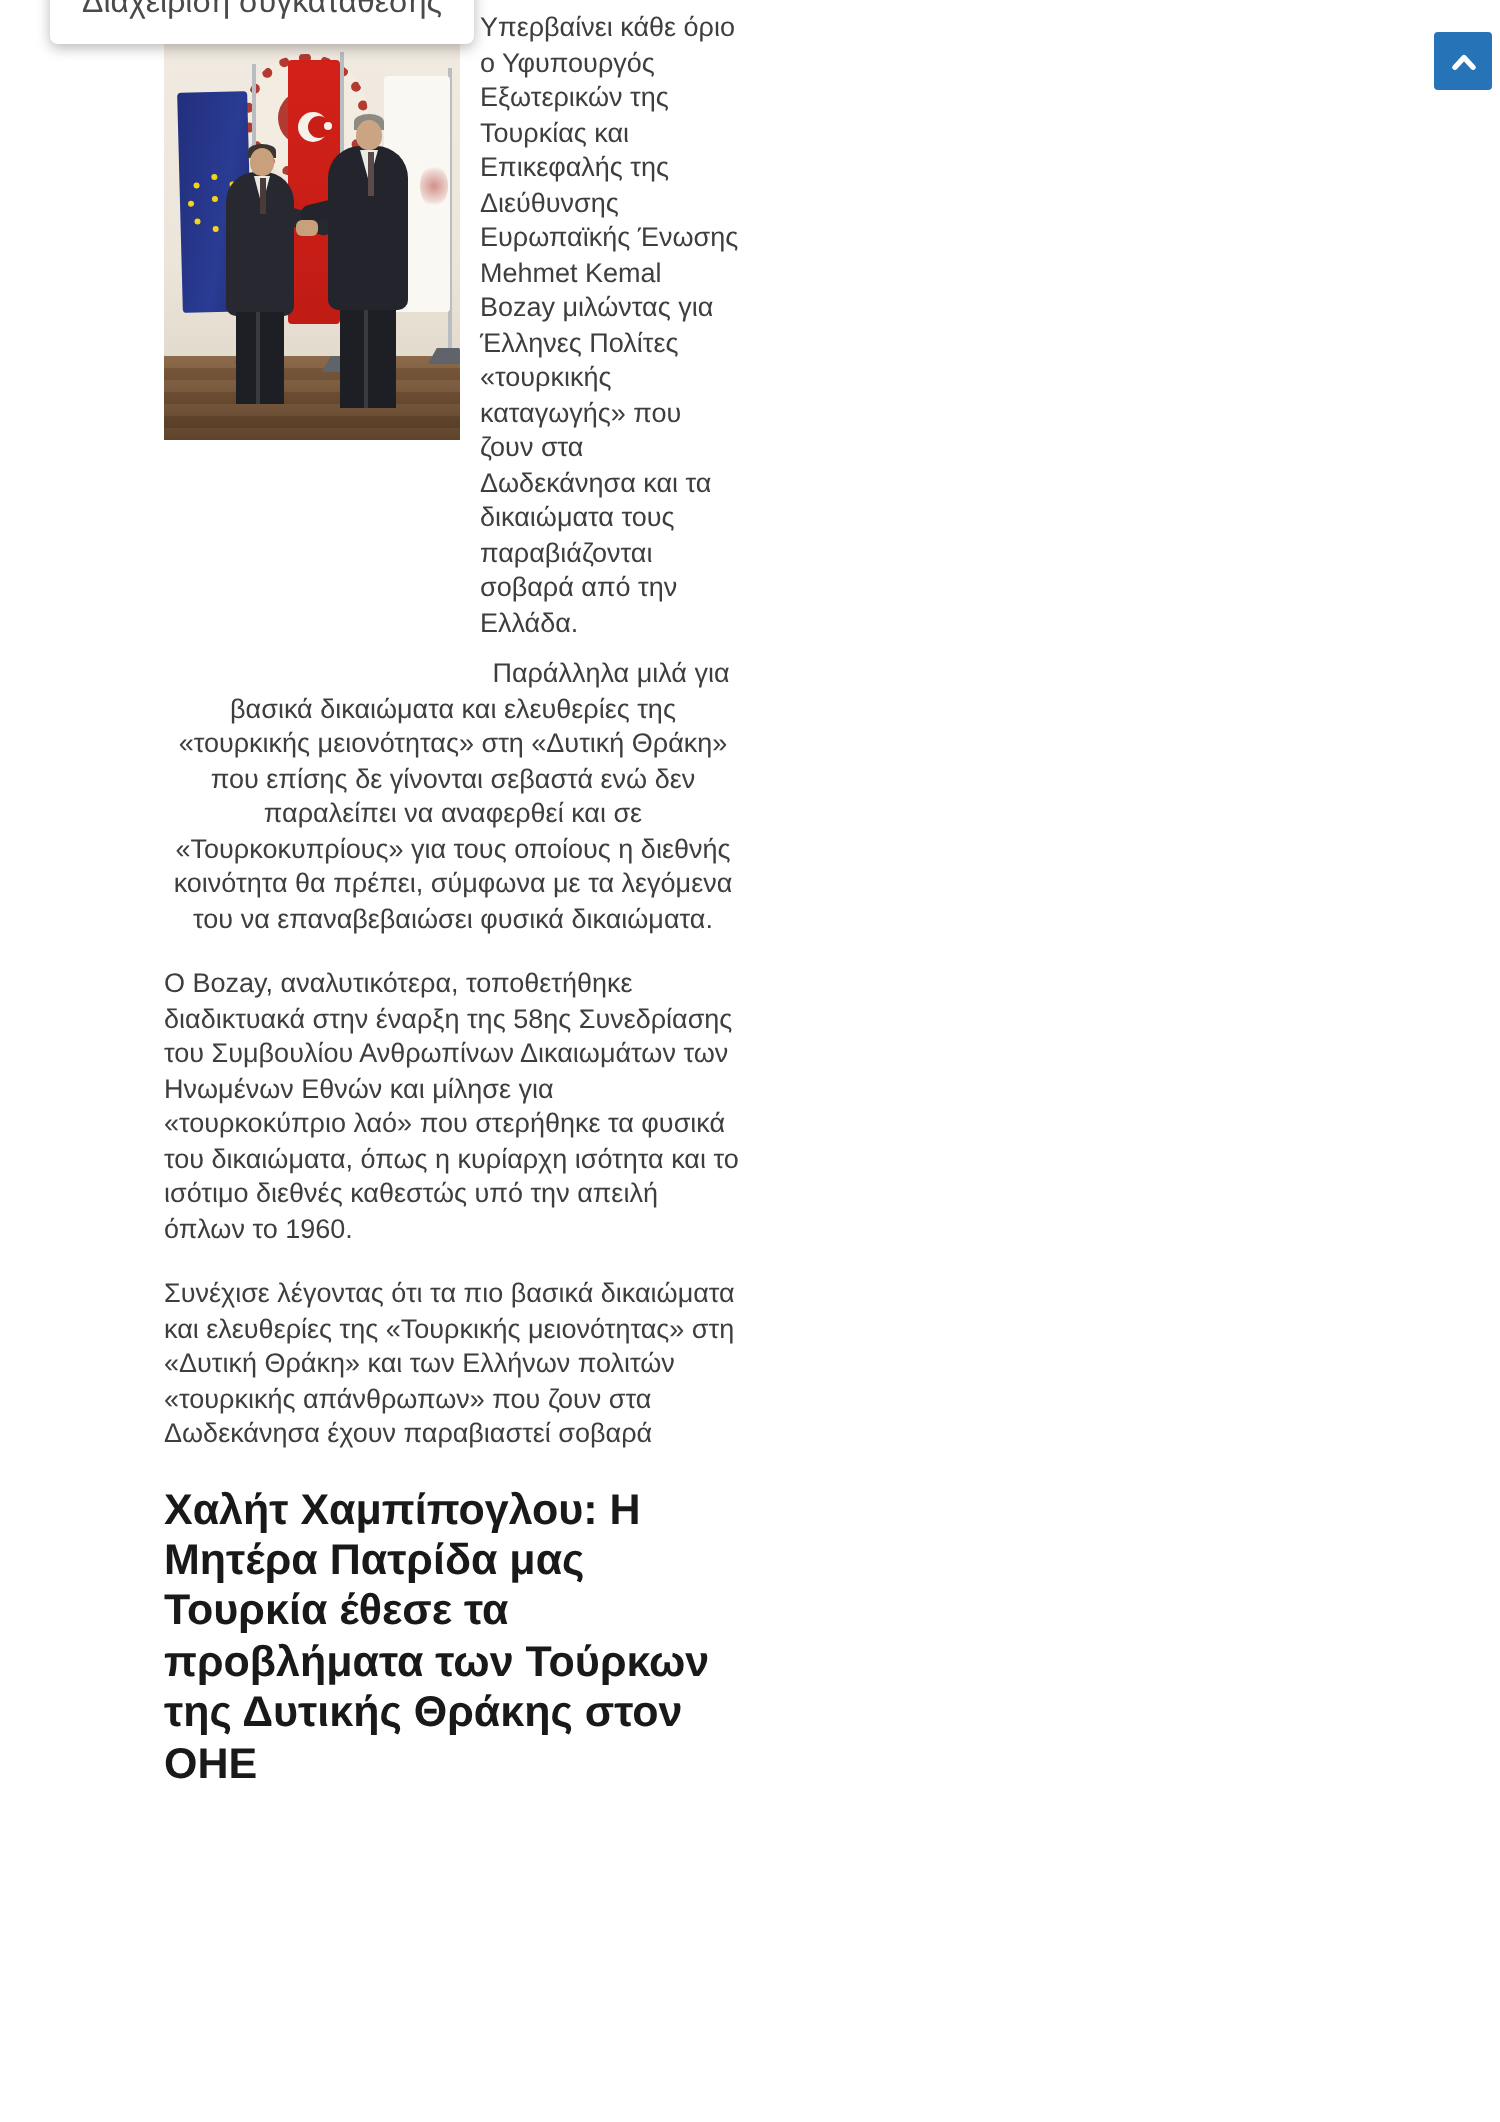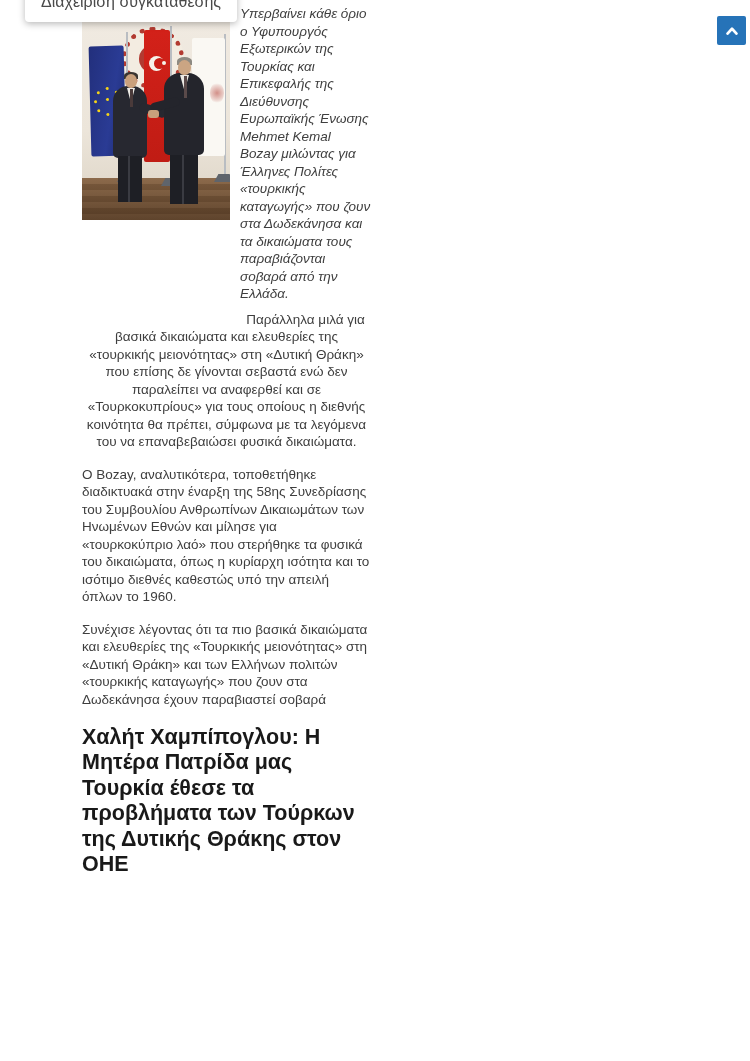--- a/index.html
+++ b/index.html
@@ -26,21 +26,21 @@
     display:flex;align-items:center;justify-content:center;
     cursor:pointer;z-index:30;padding:0;
   }
   .scroll-top svg{display:block;}
   
   article{
     position:absolute;left:82px;top:5px;width:289px;
     color:#3e3e3e;font-size:13.5px;line-height:17.5px;
   }
   article p{margin:0 0 15px;}
-  .top-row{display:flex;align-items:flex-start;margin-bottom:8px;font-style:italic;}
+  .top-row{display:flex;align-items:flex-start;margin-bottom:8px;}
   .p1{flex:1;padding-left:10px;margin:0 !important;}
   .after-photo{text-indent:158px;text-align:center;}
   h2{
     margin:17px 0 18px;color:#191919;
     font-size:21.5px;line-height:25.4px;font-weight:700;letter-spacing:0;
   }
   
   .photo{
     position:relative;flex:0 0 148px;width:148px;height:198px;margin-top:17px;
     background:linear-gradient(180deg,#f0eae1 0%,#ece5da 55%,#e3dbce 78%);
@@ -181,17 +181,17 @@
         <div class="hair"></div>
         <div class="head"></div>
       </div>
       <div class="hands"></div>
     </div>
     <p class="p1">Υπερβαίνει κάθε όριο ο Υφυπουργός Εξωτερικών της Τουρκίας και Επικεφαλής της Διεύθυνσης Ευρωπαϊκής Ένωσης Mehmet Kemal Bozay μιλώντας για Έλληνες Πολίτες «τουρκικής καταγωγής» που ζουν στα Δωδεκάνησα και τα δικαιώματα τους παραβιάζονται σοβαρά από την Ελλάδα.</p>
   </div>
 
   <p class="after-photo">Παράλληλα μιλά για βασικά δικαιώματα και ελευθερίες της «τουρκικής μειονότητας» στη «Δυτική Θράκη» που επίσης δε γίνονται σεβαστά ενώ δεν παραλείπει να αναφερθεί και σε «Τουρκοκυπρίους» για τους οποίους η διεθνής κοινότητα θα πρέπει, σύμφωνα με τα λεγόμενα του να επαναβεβαιώσει φυσικά δικαιώματα.</p>
   <p>Ο Bozay, αναλυτικότερα, τοποθετήθηκε διαδικτυακά στην έναρξη της 58ης Συνεδρίασης του Συμβουλίου Ανθρωπίνων Δικαιωμάτων των Ηνωμένων Εθνών και μίλησε για «τουρκοκύπριο λαό» που στερήθηκε τα φυσικά του δικαιώματα, όπως η κυρίαρχη ισότητα και το ισότιμο διεθνές καθεστώς υπό την απειλή όπλων το 1960.</p>
-  <p>Συνέχισε λέγοντας ότι τα πιο βασικά δικαιώματα και ελευθερίες της «Τουρκικής μειονότητας» στη «Δυτική Θράκη» και των Ελλήνων πολιτών «τουρκικής καταγωγής» που ζουν στα Δωδεκάνησα έχουν παραβιαστεί σοβαρά</p>
+  <p>Συνέχισε λέγοντας ότι τα πιο βασικά δικαιώματα και ελευθερίες της «Τουρκικής μειονότητας» στη «Δυτική Θράκη» και των Ελλήνων πολιτών «τουρκικής απάνθρωπων» που ζουν στα Δωδεκάνησα έχουν παραβιαστεί σοβαρά</p>
 
   <h2>Χαλήτ Χαμπίπογλου: Η Μητέρα Πατρίδα μας Τουρκία έθεσε τα προβλήματα των Τούρκων της Δυτικής Θράκης στον ΟΗΕ</h2>
 
 </article>
 
 </body></html>

